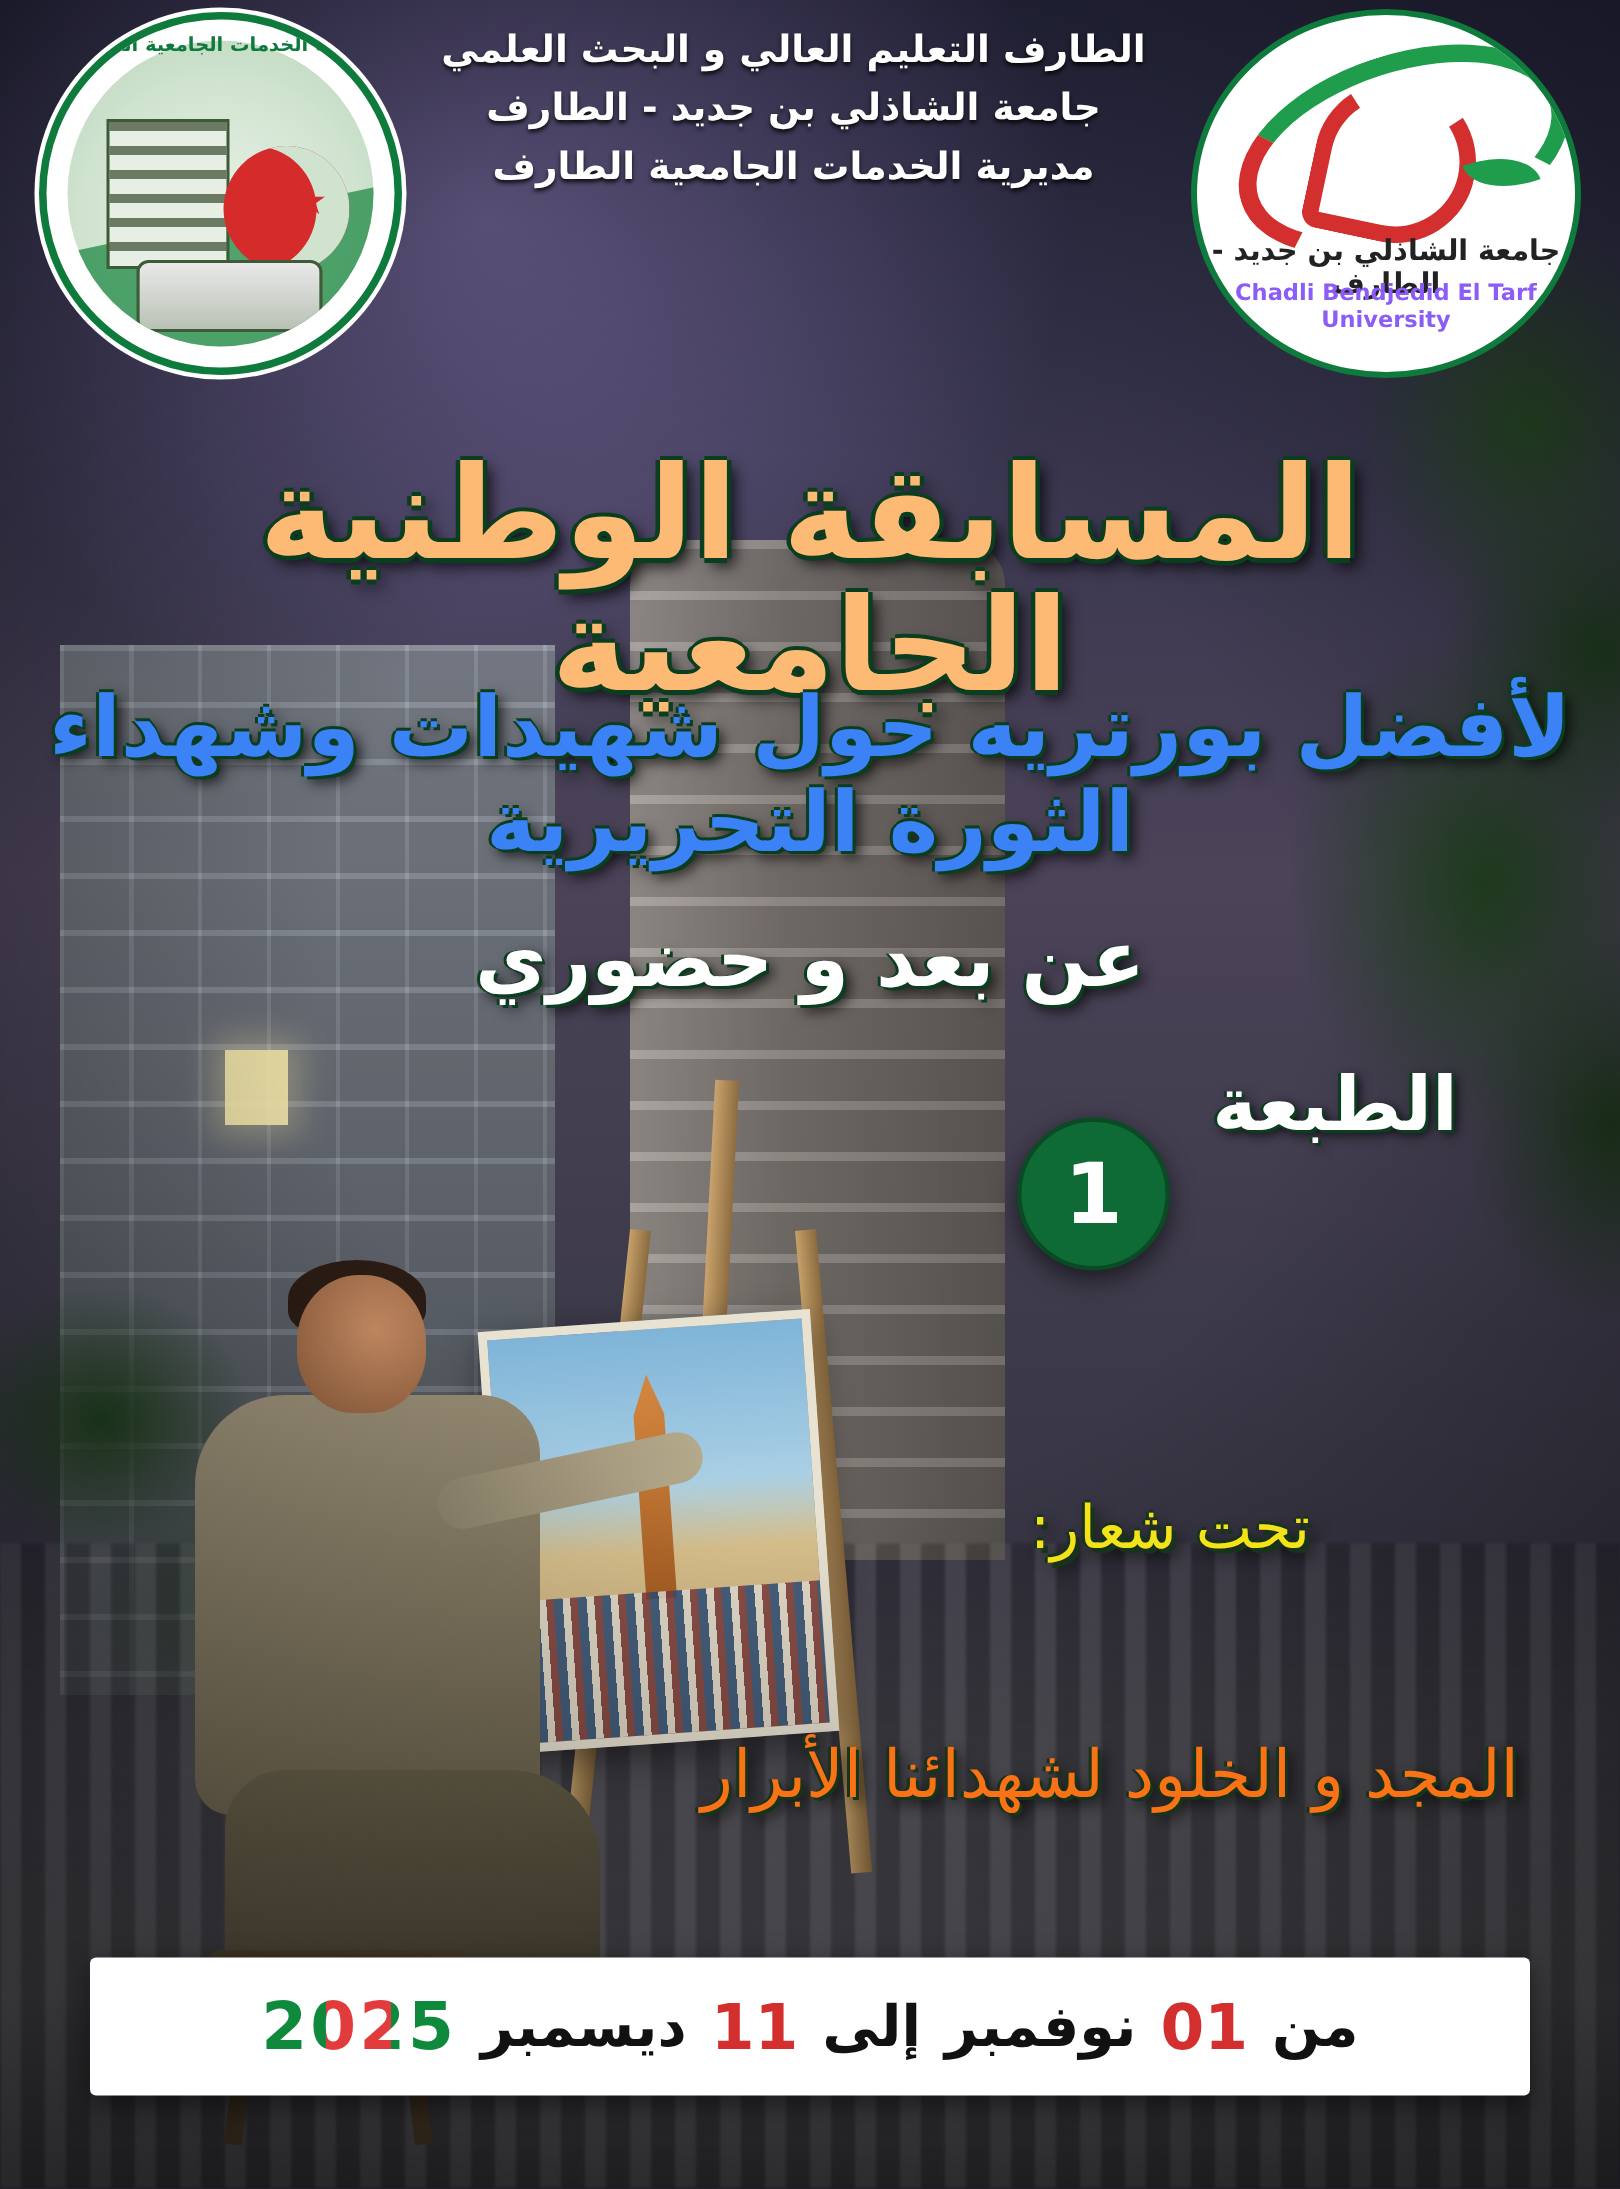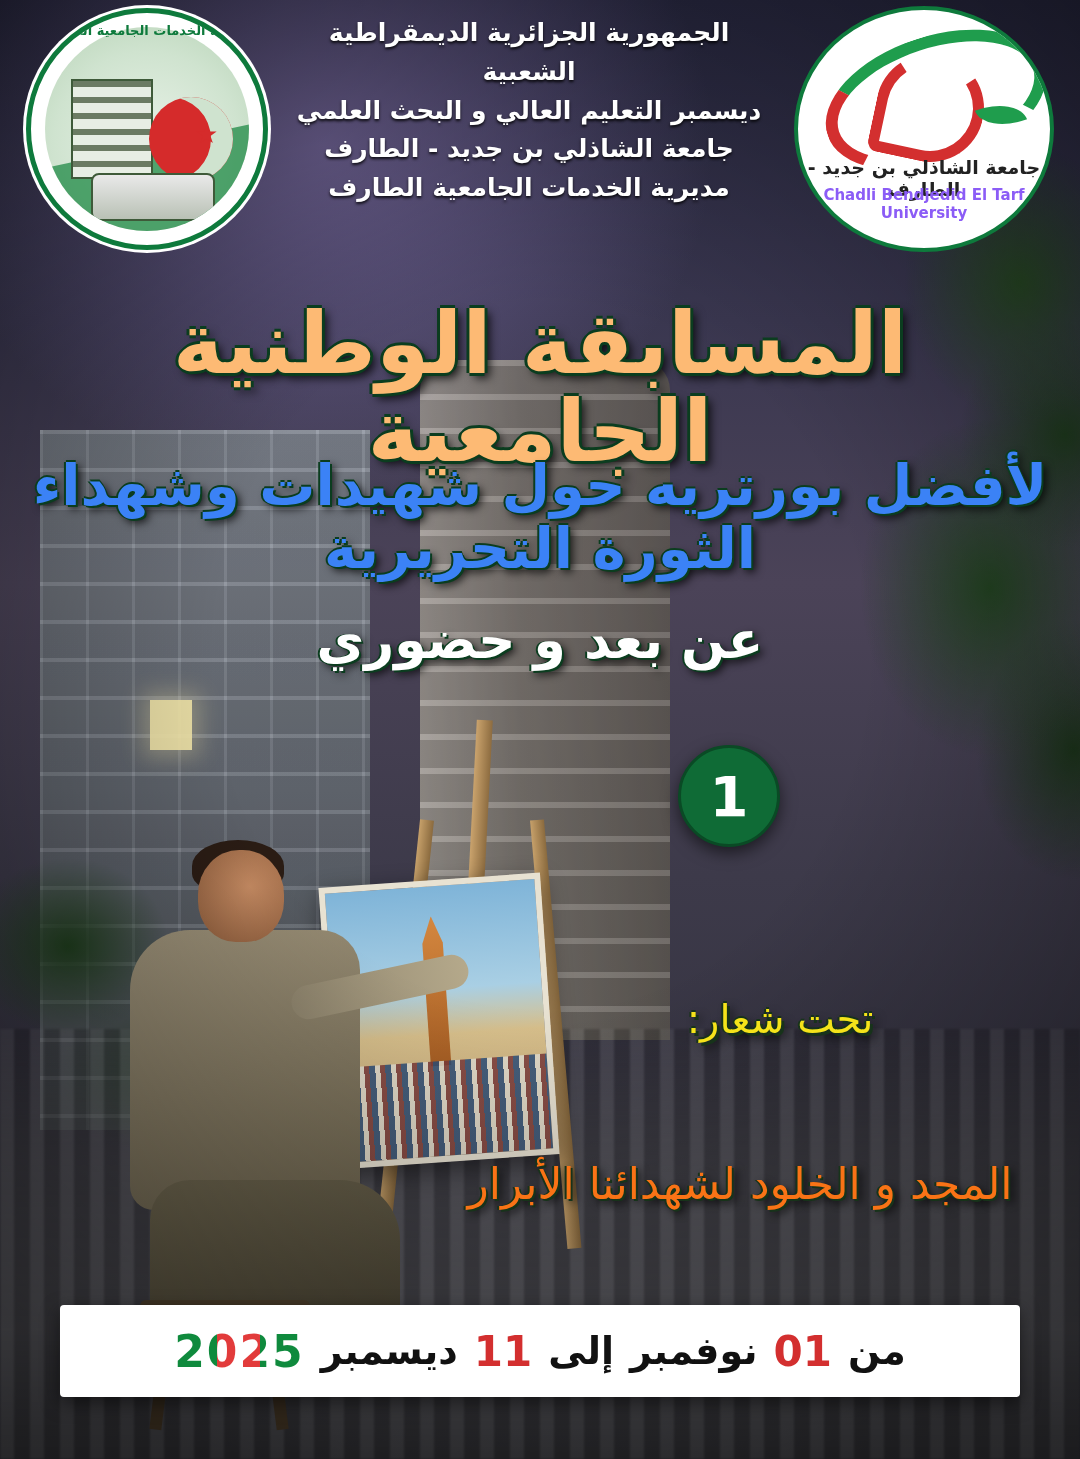--- a/index.html
+++ b/index.html
@@ -331,40 +331,40 @@
         <div class="ll-crescent"></div>
         <div class="ll-star">★</div>
         <div class="ll-bus"></div>
       </div>
       <div class="ring-text">
         <span>مديرية الخدمات الجامعية الطارف</span>
       </div>
     </div>
 
     <div class="ministry">
-      <div class="l1">الجمهورية الجزائرية الديمقراطية الشعبية</div>
-      <div class="l2">ديسمبر التعليم العالي و البحث العلمي</div>
+      <div class="l2">الطارف التعليم العالي و البحث العلمي</div>
       <div class="l3">جامعة الشاذلي بن جديد - الطارف</div>
       <div class="l4">مديرية الخدمات الجامعية الطارف</div>
     </div>
 
     <div class="logo logo-right">
       <div class="lr-swoosh"></div>
       <div class="lr-red"></div>
       <div class="lr-leaf"></div>
       <div class="lr-ar">جامعة الشاذلي بن جديد - الطارف</div>
       <div class="lr-en">Chadli Bendjedid El Tarf University</div>
     </div>
   </div>
 
   <div class="title-main">المسابقة الوطنية الجامعية</div>
   <div class="title-sub">لأفضل بورتريه حول شهيدات وشهداء الثورة التحريرية</div>
   <div class="title-mode">عن بعد و حضوري</div>
 
   <div class="edition">
+    <div>الطبعة</div>
   </div>
   <div class="edition-badge">1</div>
 
   <div class="slogan-label">تحت شعار:</div>
   <div class="slogan-text">المجد و الخلود لشهدائنا الأبرار</div>
 
   <div class="date-bar">
     <span class="word">من</span>
     <span class="num">01</span>
     <span class="word">نوفمبر</span>

